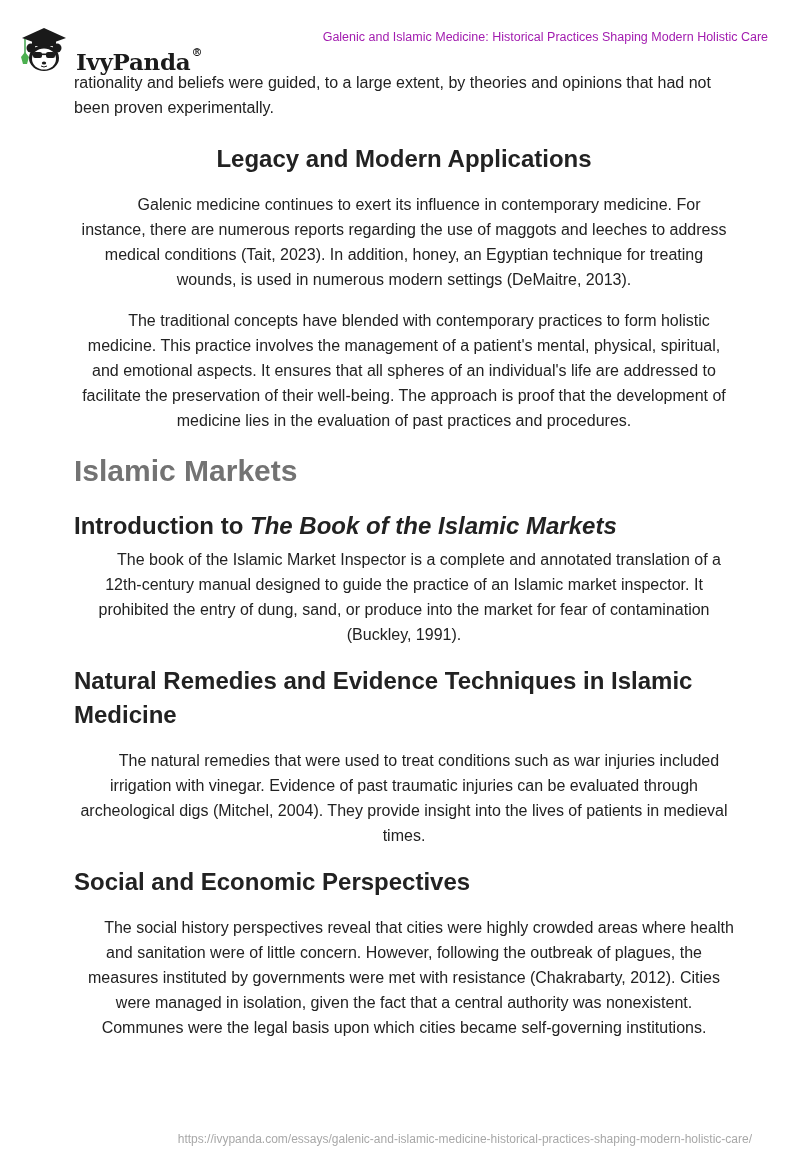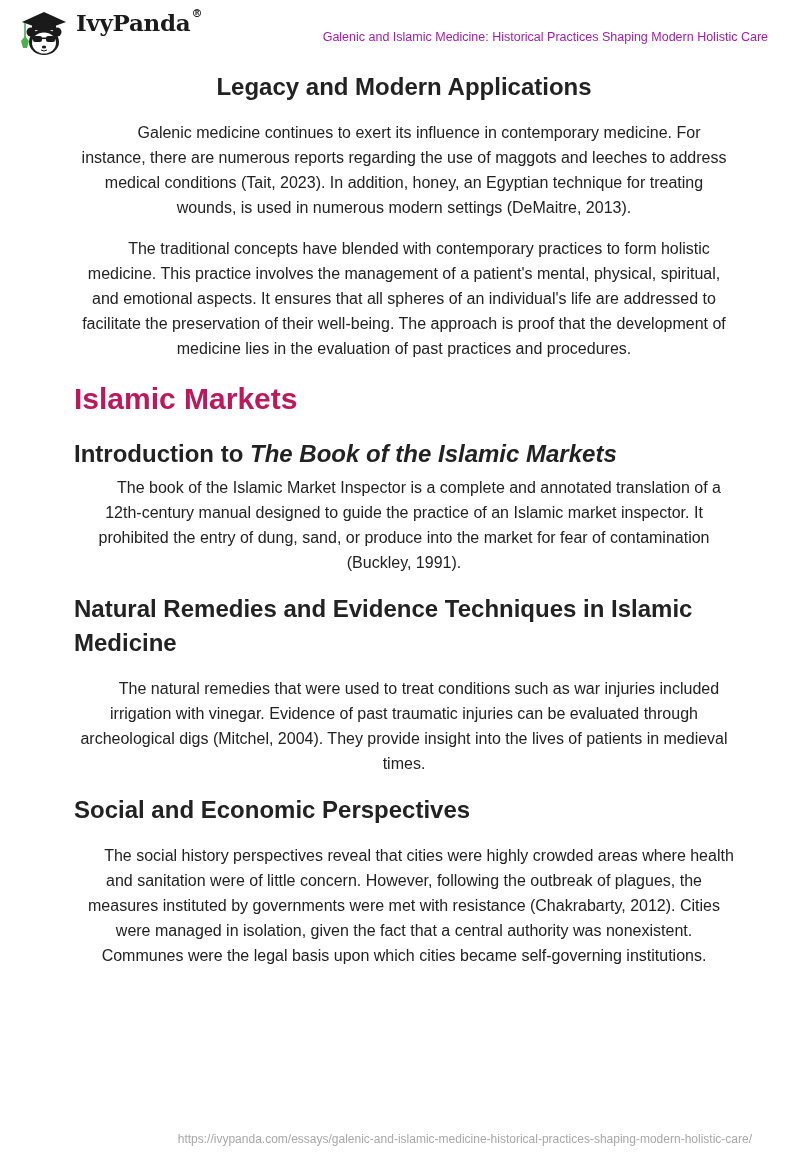--- a/index.html
+++ b/index.html
@@ -1,40 +1,40 @@
 <!DOCTYPE html>
 <html><head>
 <meta charset="utf-8">
 <style>
   html, body { margin: 0; padding: 0; background: #ffffff; }
   body {
     width: 800px; height: 1160px; position: relative; overflow: hidden;
     font-family: "Liberation Sans", sans-serif; color: #222222;
   }
   .header { position: absolute; top: 0; left: 0; width: 800px; height: 60px; }
-  .logo { position: absolute; left: 14px; top: 8px; display: flex; align-items: flex-start; }
+  .logo { position: absolute; left: 14px; top: 24px; display: flex; align-items: flex-end; }
   .logo-mark { width: 56px; height: 50px; }
   .logo-text {
     font-family: "DejaVu Serif", serif; font-weight: bold; font-size: 23px;
     color: #1b1b1b; margin-left: 6px; letter-spacing: -0.3px; position: relative; top: 1px;
   }
   .logo-reg { font-size: 11px; vertical-align: top; position: relative; top: -2px; margin-left: 1px; }
   .doc-title {
     position: absolute; right: 32px; top: 30px; font-size: 12.5px; color: #a21caf;
   }
   .content { position: absolute; left: 74px; top: 70px; width: 660px; }
   p {
     margin: 0; font-size: 16px; line-height: 25px; color: #222;
   }
   p.indent { text-indent: 30px; text-align: center; }
   h2 {
     margin: 0; font-size: 24px; line-height: 34px; font-weight: bold; color: #222;
   }
   h1 {
-    margin: 0; font-size: 30px; line-height: 40px; font-weight: bold; color: #be185d;
+    margin: 0; font-size: 30px; line-height: 40px; font-weight: bold; color: #737373;
   }
   .footer-url {
     position: absolute; right: 48px; top: 1132px; font-size: 12px; color: #a8a8a8;
   }
 </style>
 </head>
 <body>
 
 <div class="header">
   <div class="logo">
@@ -58,20 +58,21 @@
 
       <ellipse cx="30" cy="39" rx="2.2" ry="1.5" fill="#1a1a1a"></ellipse>
       <path d="M27,42 Q30,44 33,42" stroke="#1a1a1a" stroke-width="1" fill="none"></path>
     </svg>
     <span class="logo-text"><span>IvyPanda</span><span class="logo-reg">®</span></span>
   </div>
   <div class="doc-title">Galenic and Islamic Medicine: Historical Practices Shaping Modern Holistic Care</div>
 </div>
 
 <div class="content">
+  <p style="margin-bottom:22px;">rationality and beliefs were guided, to a large extent, by theories and opinions that had not been proven experimentally.</p>
 
   <h2 style="margin-bottom:16px;text-align:center;">Legacy and Modern Applications</h2>
   <p class="indent" style="margin-bottom:16px;">Galenic medicine continues to exert its influence in contemporary medicine. For instance, there are numerous reports regarding the use of maggots and leeches to address medical conditions (Tait, 2023). In addition, honey, an Egyptian technique for treating wounds, is used in numerous modern settings (DeMaitre, 2013).</p>
   <p class="indent" style="margin-bottom:18px;">The traditional concepts have blended with contemporary practices to form holistic medicine. This practice involves the management of a patient's mental, physical, spiritual, and emotional aspects. It ensures that all spheres of an individual's life are addressed to facilitate the preservation of their well-being. The approach is proof that the development of medicine lies in the evaluation of past practices and procedures.</p>
 
   <h1 style="margin-bottom:18px;">Islamic Markets</h1>
 
   <h2 style="margin-bottom:4px;"><span>Introduction to </span><em>The Book of the Islamic Markets</em></h2>
   <p class="indent" style="margin-bottom:17px;">The book of the Islamic Market Inspector is a complete and annotated translation of a 12th-century manual designed to guide the practice of an Islamic market inspector. It prohibited the entry of dung, sand, or produce into the market for fear of contamination (Buckley, 1991).</p>
 

